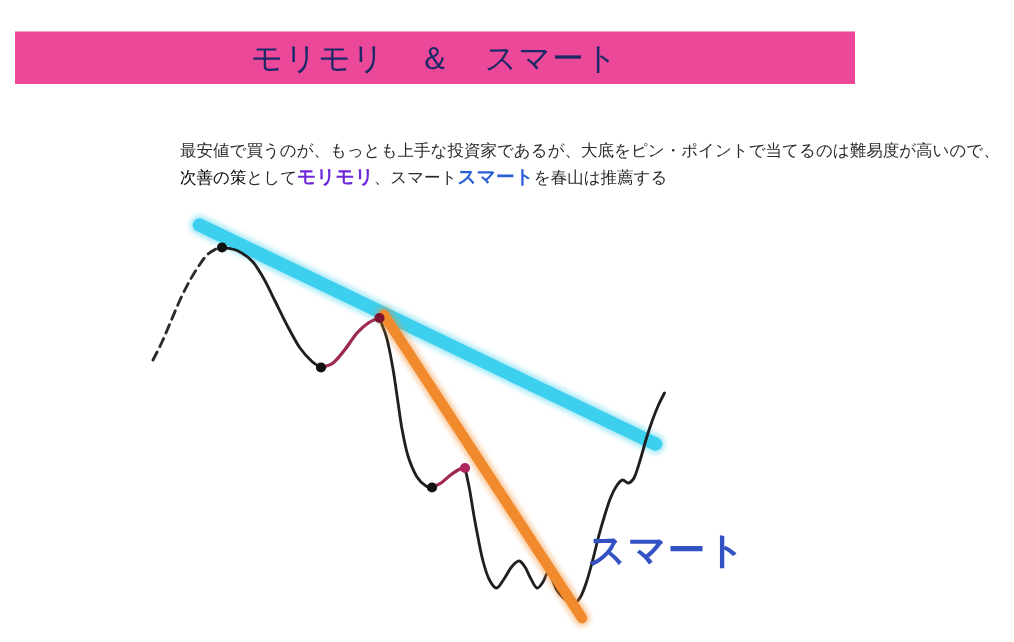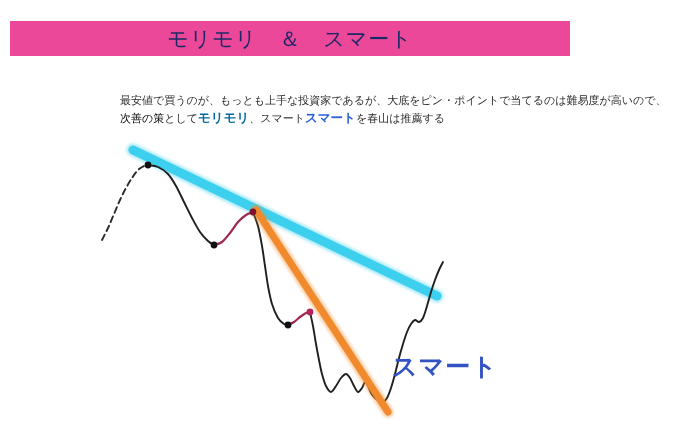--- a/index.html
+++ b/index.html
@@ -42,21 +42,21 @@
     left: 96px;
     top: 92px;
     width: 520px;
     font-size: 11px;
     line-height: 17px;
     color: #2b2b2b;
     margin-left: 24px;
   }
   #lede .line { white-space: nowrap; }
   .em-black { font-weight: normal; color: #000000; text-align: right; }
-  .em-red   { font-weight: bold; color: #0369a1; font-size: 12.5px; text-align: right; }
+  .em-red   { font-weight: bold; color: #6d28d9; font-size: 12.5px; text-align: right; }
   .em-blue  { font-weight: bold; color: #2a5fd6; font-size: 12.5px; }
 
   
   #chart-stage {
     position: absolute;
     left: 0;
     top: 130px;
     width: 676px;
     height: 298px;
   }

